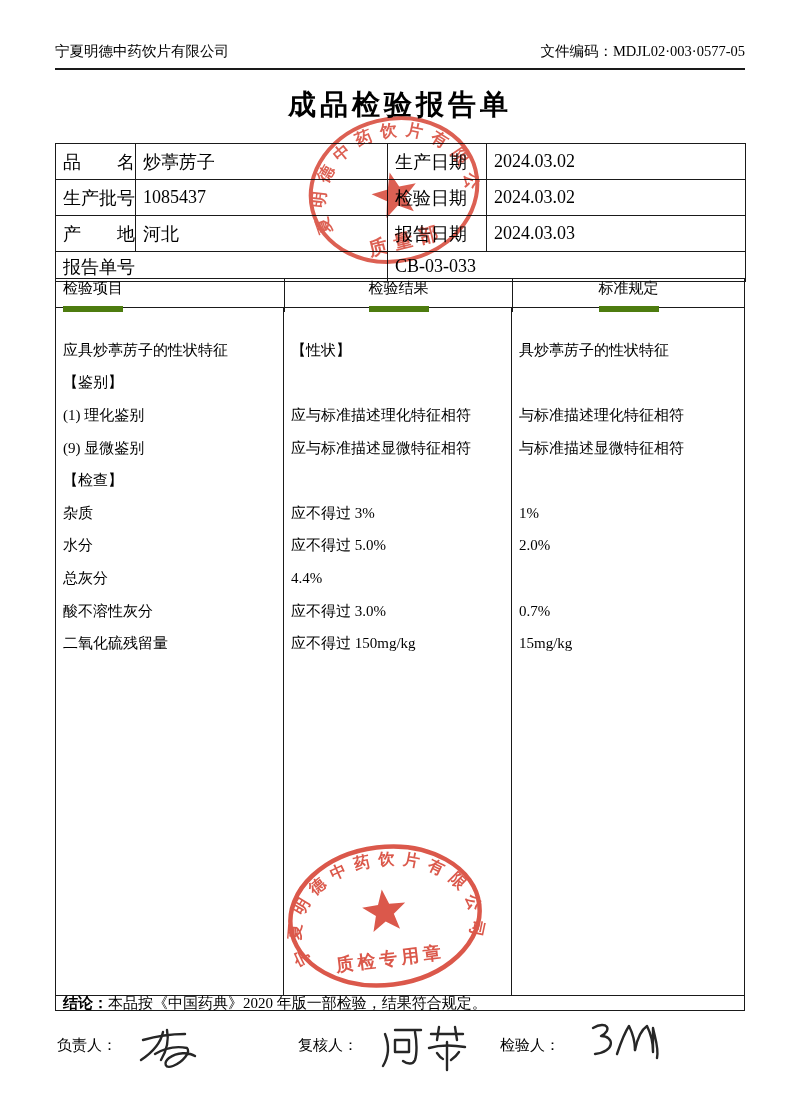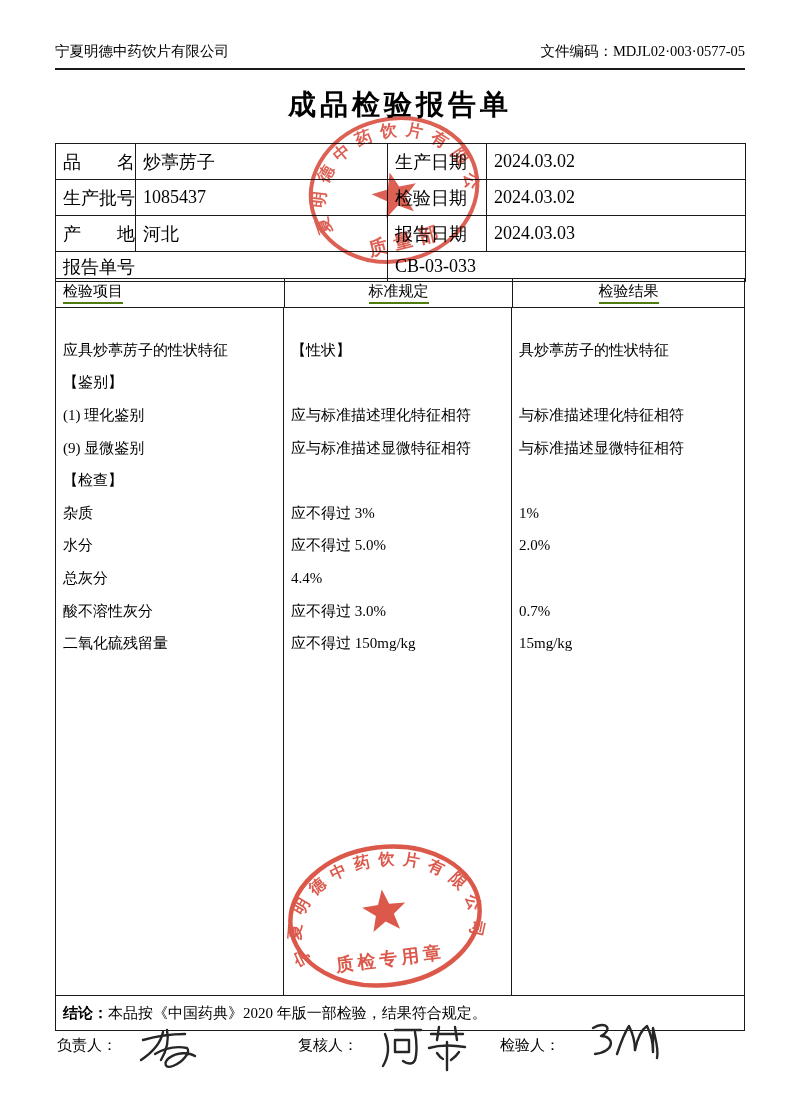--- a/index.html
+++ b/index.html
@@ -18,31 +18,31 @@
   table.info{position:absolute;left:55px;top:143px;width:690px;border-collapse:collapse;
              table-layout:fixed;font-size:18px;}
   table.info td{border:1.5px solid #1a1a1a;padding:0 4px 0 7px;height:35px;overflow:hidden;white-space:nowrap;}
   table.info tr.short td{height:29px;}
 
   
   .thead{position:absolute;left:55px;top:278px;width:690px;height:30px;box-sizing:border-box;
          border:1.5px solid #1a1a1a;display:grid;grid-template-columns:228px 228px 1fr;font-size:15px;}
   .thead .th{display:flex;align-items:center;justify-content:center;border-left:1.5px solid #1a1a1a;}
   .thead .th:first-child{border-left:none;justify-content:flex-start;padding-left:7px;}
-  .thead .th span{border-bottom:2px solid #4d7c0f;padding-bottom:1px;}
+  .thead .th span{border-bottom:6px solid #4d7c0f;padding-bottom:8px;}
 
   .tbody{position:absolute;left:55px;top:308px;width:690px;height:687px;box-sizing:border-box;
          border-left:1.5px solid #1a1a1a;border-right:1.5px solid #1a1a1a;padding-top:26px;}
   .tbody .vline{position:absolute;top:0;bottom:0;width:1.5px;background:#1a1a1a;}
   .tbody .v1{left:226.5px;} .tbody .v2{left:454.5px;}
   .row{display:grid;grid-template-columns:228px 228px 1fr;height:32.6px;align-items:center;font-size:15px;}
   .row>div{padding-left:7px;white-space:nowrap;overflow:hidden;}
 
   
-  .concl{position:absolute;left:55px;top:995px;width:690px;height:36px;box-sizing:border-box;
+  .concl{position:absolute;left:55px;top:995px;width:690px;height:16px;box-sizing:border-box;
          border:1.5px solid #1a1a1a;display:flex;align-items:center;font-size:15px;padding-left:7px;}
   .concl b{font-weight:700;}
 
   
   .sigs{position:absolute;left:55px;top:1028px;width:690px;height:66px;font-size:15px;}
   .sig-label{position:absolute;top:8px;}
   .lab-resp{left:2px;} .lab-rev{left:243px;} .lab-insp{left:445px;}
   .sigsvg{position:absolute;}
   .sig1{left:78px;top:0px;}  .sig2{left:320px;top:-6px;}  .sig3{left:526px;top:-10px;}
   .sigsvg path{fill:none;stroke:#262626;stroke-width:2.4;stroke-linecap:round;stroke-linejoin:round;}
@@ -98,24 +98,24 @@
       <td colspan="2">CB-03-033</td>
     </tr>
   </tbody>
     </table>
 
   <div class="thead">
     <div class="th">
         <span>检验项目</span>
       </div>
     <div class="th">
-        <span>标准规定</span>
+        <span>检验结果</span>
       </div>
     <div class="th">
-        <span>检验结果</span>
+        <span>标准规定</span>
       </div>
   </div>
 
   <div class="tbody">
     <div class="vline v1"></div>
     <div class="vline v2"></div>
 
     <div class="row">
       <div>应具炒葶苈子的性状特征</div>
       <div>【性状】</div>

